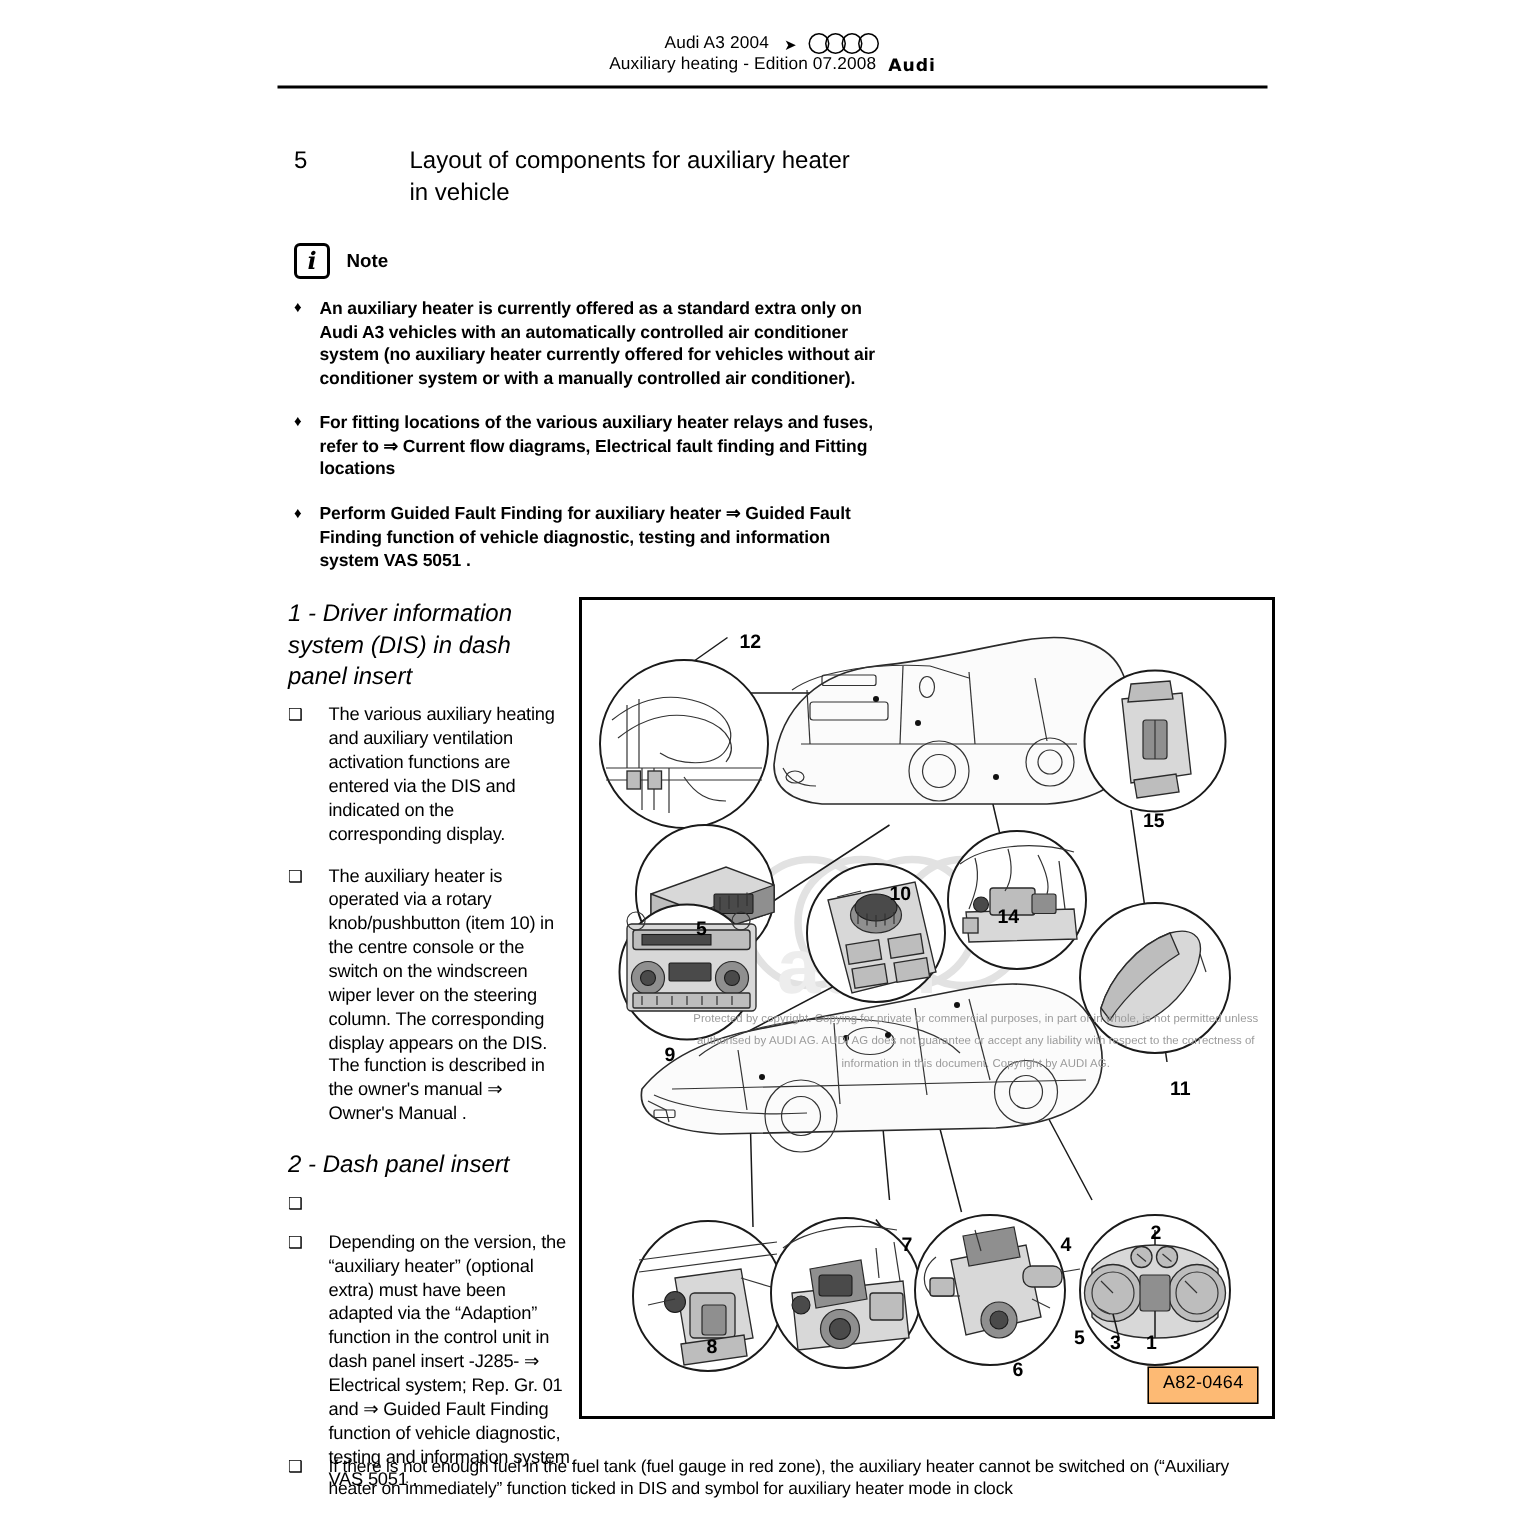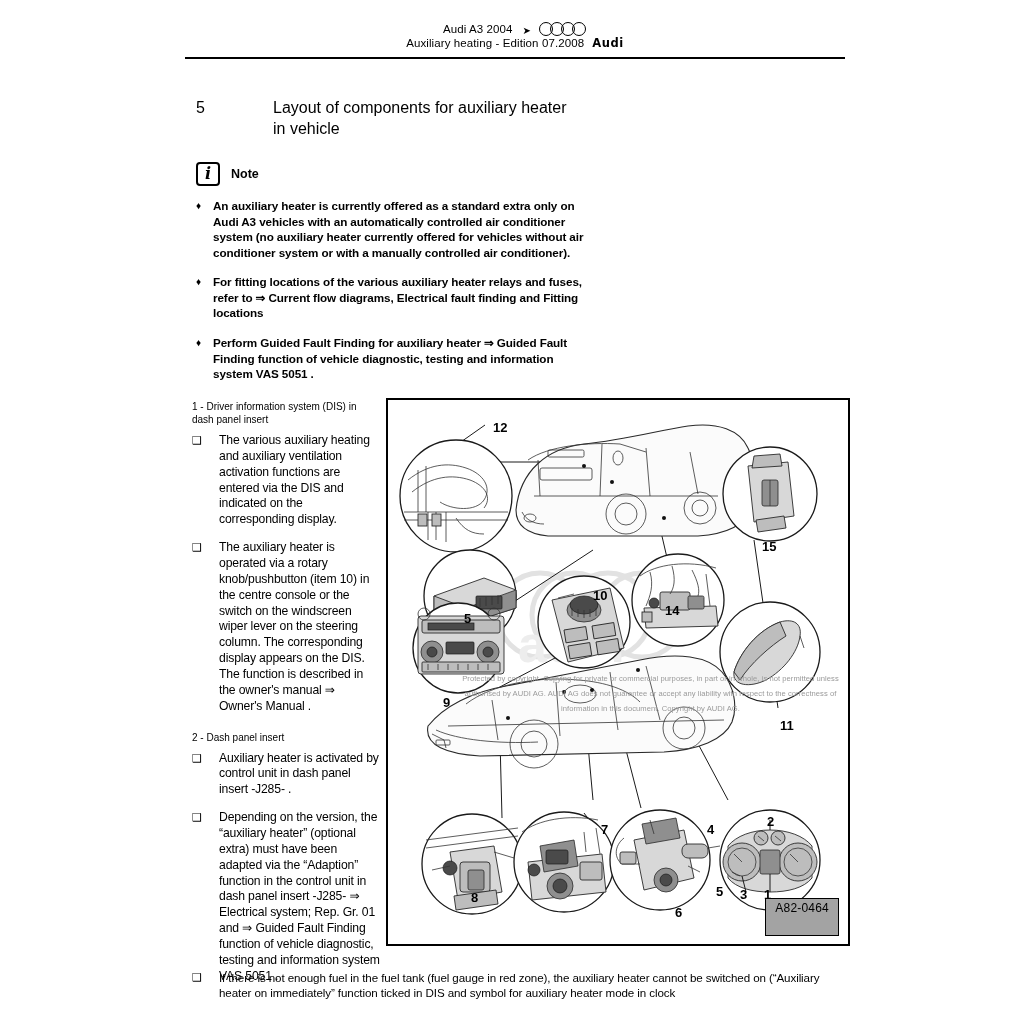--- a/index.html
+++ b/index.html
@@ -88,21 +88,21 @@
     font-size: 11.7px; line-height: 1.33;
     font-weight: 600;
     letter-spacing: -0.1px;
   }
 
   
   .left-col {
     position: absolute; left: 192px; top: 400px; width: 188px;
   }
   .item-head {
-    font-size: 10px; line-height: 1.3; margin-bottom: 2px;
+    font-size: 16px; line-height: 1.3; margin-bottom: 2px; font-style: italic;
   }
   .sub-item { display: flex; margin: 7px 0 7px 0; }
   .sq-bullet {
     flex: none; width: 27px; font-size: 11px; padding-top: 1px;
     font-family: "DejaVu Sans", sans-serif;
   }
   .sub-text { font-size: 12.2px; line-height: 1.3; letter-spacing: -0.15px; }
 
   
   .bottom-note {
@@ -116,22 +116,22 @@
   .diagram {
     position: absolute; left: 386px; top: 398px;
     width: 464px; height: 548px;
     border: 2.5px solid #000;
     background: #fff;
     overflow: hidden;
   }
   .diagram svg { display: block; }
   .fig-code {
     position: absolute; right: 9px; bottom: 8px;
-    border: 1.5px solid #000; background: #a3a3a3;
-    font-size: 12px; padding: 2px 9px 20px 9px;
+    border: 1.5px solid #000; background: #fdba74;
+    font-size: 12px; padding: 2px 9px 7px 9px;
     letter-spacing: 0.2px;
     text-align: right;
   }
   .watermark-text {
     position: absolute; left: 60px; top: 272px; width: 405px;
     font-size: 7.6px; line-height: 1.95; color: #9a9a9a;
     text-align: center; letter-spacing: 0.05px;
     pointer-events: none;
   }
   .callout-num {
@@ -195,21 +195,20 @@
     <div class="sub-text">The various auxiliary heating and auxiliary ventilation activation functions are entered via the DIS and indicated on the corresponding display.</div>
   </div>
   <div class="sub-item" style="margin-top:12px;">
     <div class="sq-bullet">❑</div>
     <div class="sub-text">The auxiliary heater is operated via a rotary knob/pushbutton (item 10) in the centre console or the switch on the windscreen wiper lever on the steering column. The corresponding display appears on the DIS. The function is described in the owner's manual ⇒  Owner's Manual .</div>
   </div>
 
   <div class="item-head" style="margin-top:16px;">2 - Dash panel insert</div>
   <div class="sub-item">
     <div class="sq-bullet">❑</div>
-    <div class="sub-text">Auxiliary heater is activated by control unit in dash panel insert -J285- .</div>
   </div>
   <div class="sub-item" style="margin-top:12px;">
     <div class="sq-bullet">❑</div>
     <div class="sub-text">Depending on the version, the “auxiliary heater” (optional extra) must have been adapted via the “Adaption” function in the control unit in dash panel insert -J285- ⇒  Electrical system; Rep. Gr. 01 and ⇒ Guided Fault Finding function of vehicle diagnostic, testing and information system VAS 5051 .</div>
   </div>
 </div>
 
 <div class="bottom-note">
   <div class="sq-bullet">❑</div>
   <div class="bottom-text">If there is not enough fuel in the fuel tank (fuel gauge in red zone), the auxiliary heater cannot be switched on (“Auxiliary heater on immediately” function ticked in DIS and symbol for auxiliary heater mode in clock</div>

